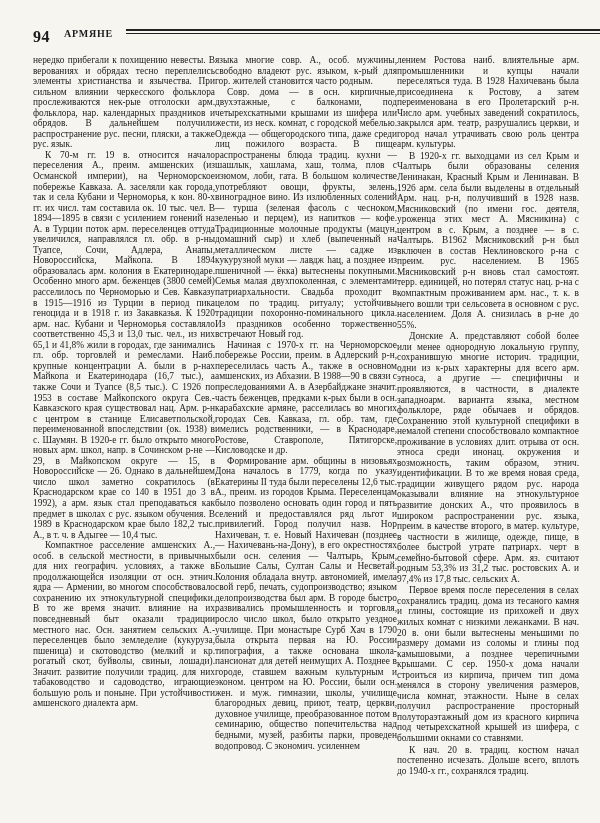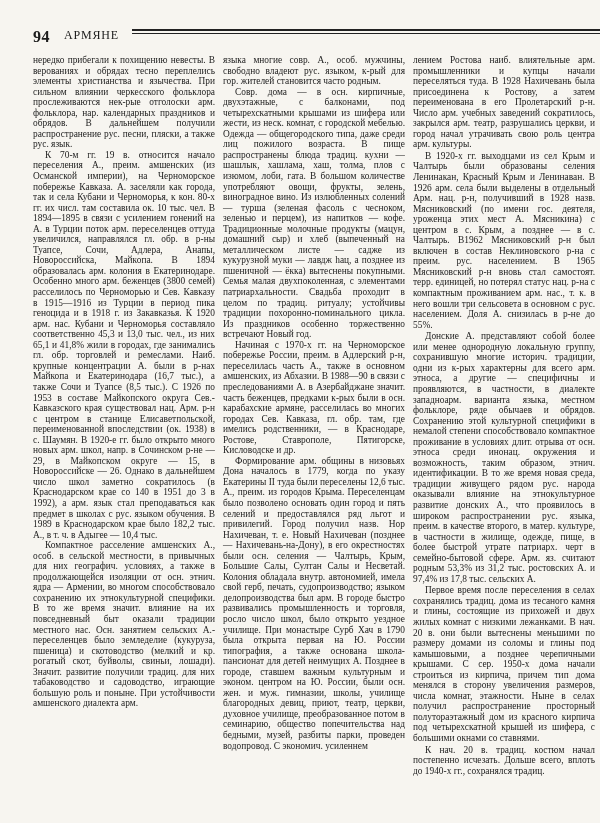--- a/index.html
+++ b/index.html
@@ -8,25 +8,25 @@
     background: #f7f5f0;
     font-family: "Liberation Serif", "DejaVu Serif", serif;
     color: #1c1c1c;
     position: relative;
   }
   .header {
     position: absolute; left: 33px; top: 28px; width: 567px; height: 20px;
     display: flex; 
   }
   .page-num { font-weight: bold; font-size: 16px; margin-right: 14px; letter-spacing: 0.5px; }
-  .running-title { font-weight: normal; font-size: 12px; letter-spacing: 0.8px; margin-right: 13px; }
+  .running-title { font-weight: bold; font-size: 10px; letter-spacing: 0.8px; margin-right: 13px; }
   .rule { flex: 1; height: 0; border-top: 2.5px solid #222; border-bottom: 1px solid #222; padding-top: 1.5px; margin-top: 1px; }
   .columns {
     position: absolute; left: 33px; top: 55px; width: 562px;
-    display: flex; gap: 8px;
+    display: flex; 
   }
   .col {
     width: 182px;
     font-size: 9.4px; line-height: 10.55px;
     text-align: justify; hyphens: manual;
   }
   .col p { margin: 0; text-indent: 12px; }
   .col p.cont { text-indent: 0; }
   .col p.gap { margin-top: 1px; }
 </style>

